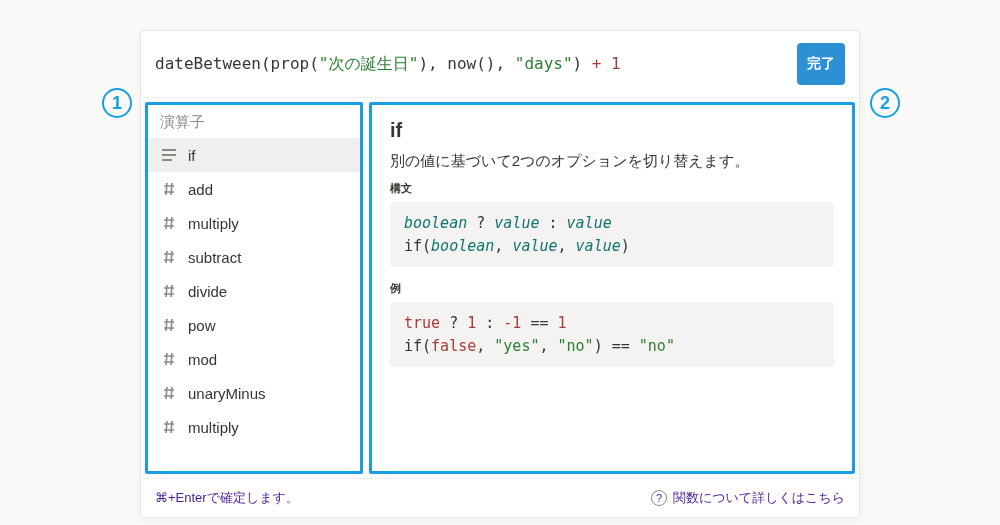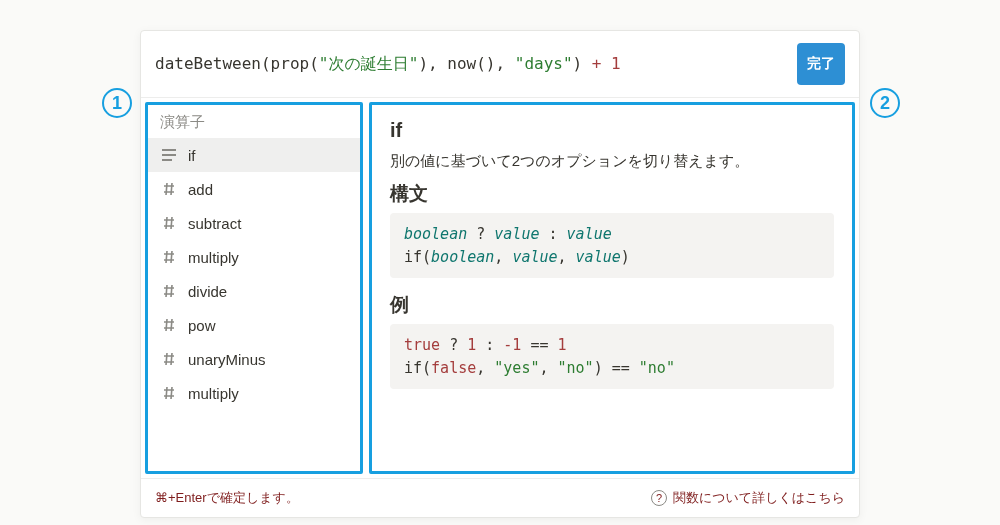--- a/index.html
+++ b/index.html
@@ -102,21 +102,21 @@
   .detail-title {
     font-size: 20px;
     font-weight: 700;
     margin-bottom: 10px;
   }
   .detail-desc {
     font-size: 15px;
     margin-bottom: 10px;
   }
   .detail-sub {
-    font-size: 19px;
+    font-size: 11px;
     font-weight: 700;
     margin-bottom: 6px;
   }
   .code-block {
     background: #f4f3f1;
     border-radius: 4px;
     padding: 10px 14px;
     font-family: ui-monospace, "SFMono-Regular", Menlo, Consolas, monospace;
     font-size: 15px;
     margin-bottom: 14px;
@@ -126,21 +126,21 @@
   .code-block .it { font-style: italic; color: #0f766e; }
   .code-block .kw { color: #a43d3d; margin-top: 25px; }
   .code-block .num { color: #a43d3d; }
   .code-block .str { color: #2e7d32; }
   .footer {
     display: flex;
     align-items: center;
     justify-content: space-between;
     padding: 10px 14px;
     font-size: 13px;
-    color: #7f1d1d;
+    color: #4c1d95;
     border-top: 1px solid #ededec;
   }
   .footer .right { display: flex; align-items: center; cursor: pointer; }
   .help-icon {
     display: inline-flex;
     width: 16px; height: 16px;
     border: 1.3px solid #8b8a85;
     border-radius: 50%;
     align-items: center; justify-content: center;
     font-size: 11px;
@@ -198,45 +198,53 @@
               </svg>
           </span>
           <span>add</span>
         </div>
         <div class="op-item">
           <span class="op-icon">
             <svg class="hash" viewBox="0 0 16 16">
                 <path d="M3 5h10M3 11h10M6 2l-1 12M11 2l-1 12" stroke="#8b8a85" stroke-width="1.6" fill="none"></path>
               </svg>
           </span>
+          <span>multiply</span>
+        </div>
+        <div class="op-item">
+          <span class="op-icon">
+            <svg class="hash" viewBox="0 0 16 16">
+                <path d="M3 5h10M3 11h10M6 2l-1 12M11 2l-1 12" stroke="#8b8a85" stroke-width="1.6" fill="none"></path>
+              </svg>
+          </span>
           <span>subtract</span>
         </div>
         <div class="op-item">
           <span class="op-icon">
             <svg class="hash" viewBox="0 0 16 16">
                 <path d="M3 5h10M3 11h10M6 2l-1 12M11 2l-1 12" stroke="#8b8a85" stroke-width="1.6" fill="none"></path>
               </svg>
           </span>
-          <span>multiply</span>
-        </div>
-        <div class="op-item">
-          <span class="op-icon">
-            <svg class="hash" viewBox="0 0 16 16">
-                <path d="M3 5h10M3 11h10M6 2l-1 12M11 2l-1 12" stroke="#8b8a85" stroke-width="1.6" fill="none"></path>
-              </svg>
-          </span>
           <span>divide</span>
         </div>
         <div class="op-item">
           <span class="op-icon">
             <svg class="hash" viewBox="0 0 16 16">
                 <path d="M3 5h10M3 11h10M6 2l-1 12M11 2l-1 12" stroke="#8b8a85" stroke-width="1.6" fill="none"></path>
               </svg>
           </span>
           <span>pow</span>
+        </div>
+        <div class="op-item">
+          <span class="op-icon">
+            <svg class="hash" viewBox="0 0 16 16">
+                <path d="M3 5h10M3 11h10M6 2l-1 12M11 2l-1 12" stroke="#8b8a85" stroke-width="1.6" fill="none"></path>
+              </svg>
+          </span>
+          <span>mod</span>
         </div>
         <div class="op-item">
           <span class="op-icon">
             <svg class="hash" viewBox="0 0 16 16">
                 <path d="M3 5h10M3 11h10M6 2l-1 12M11 2l-1 12" stroke="#8b8a85" stroke-width="1.6" fill="none"></path>
               </svg>
           </span>
           <span>unaryMinus</span>
         </div>
         <div class="op-item">

